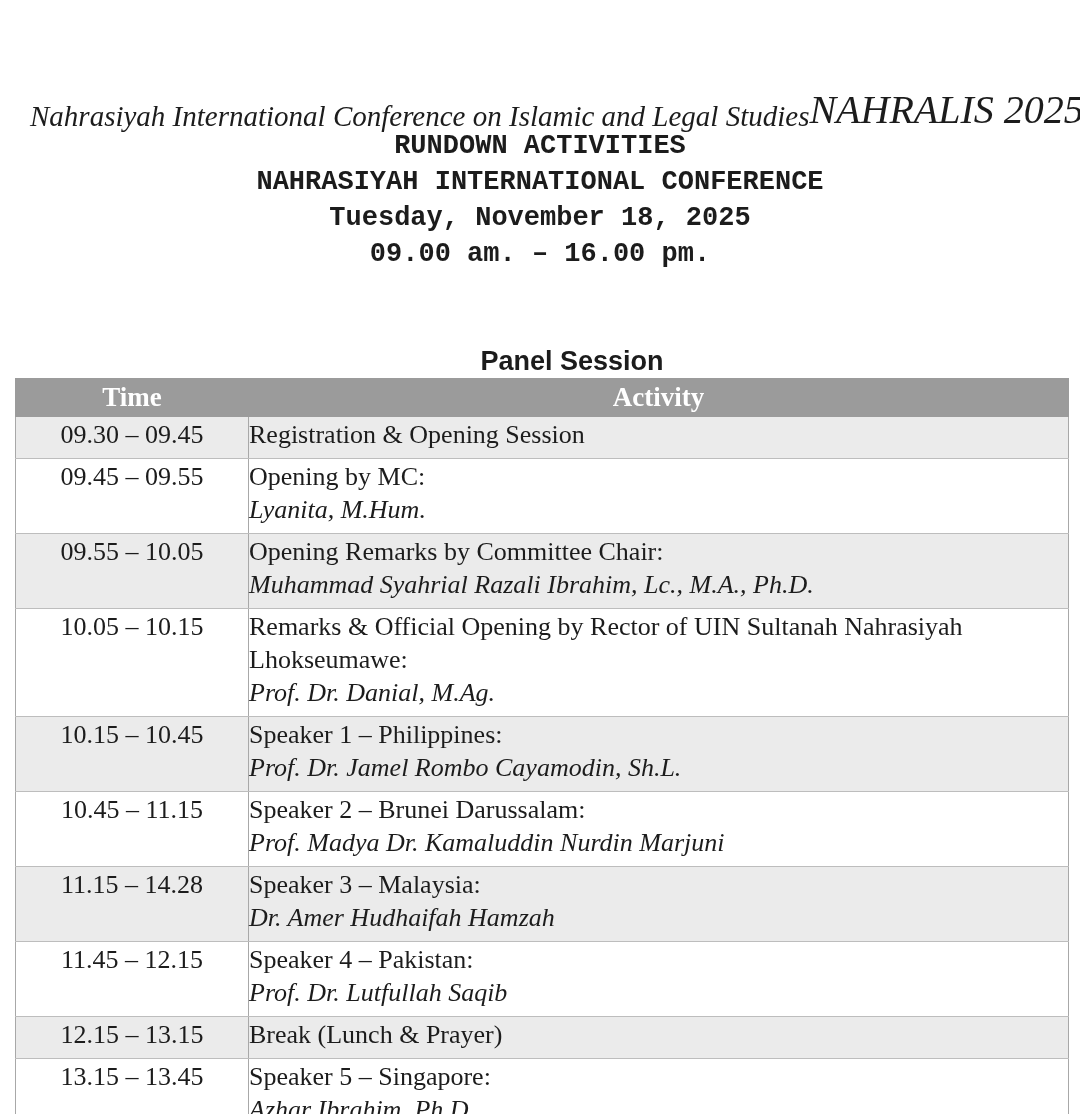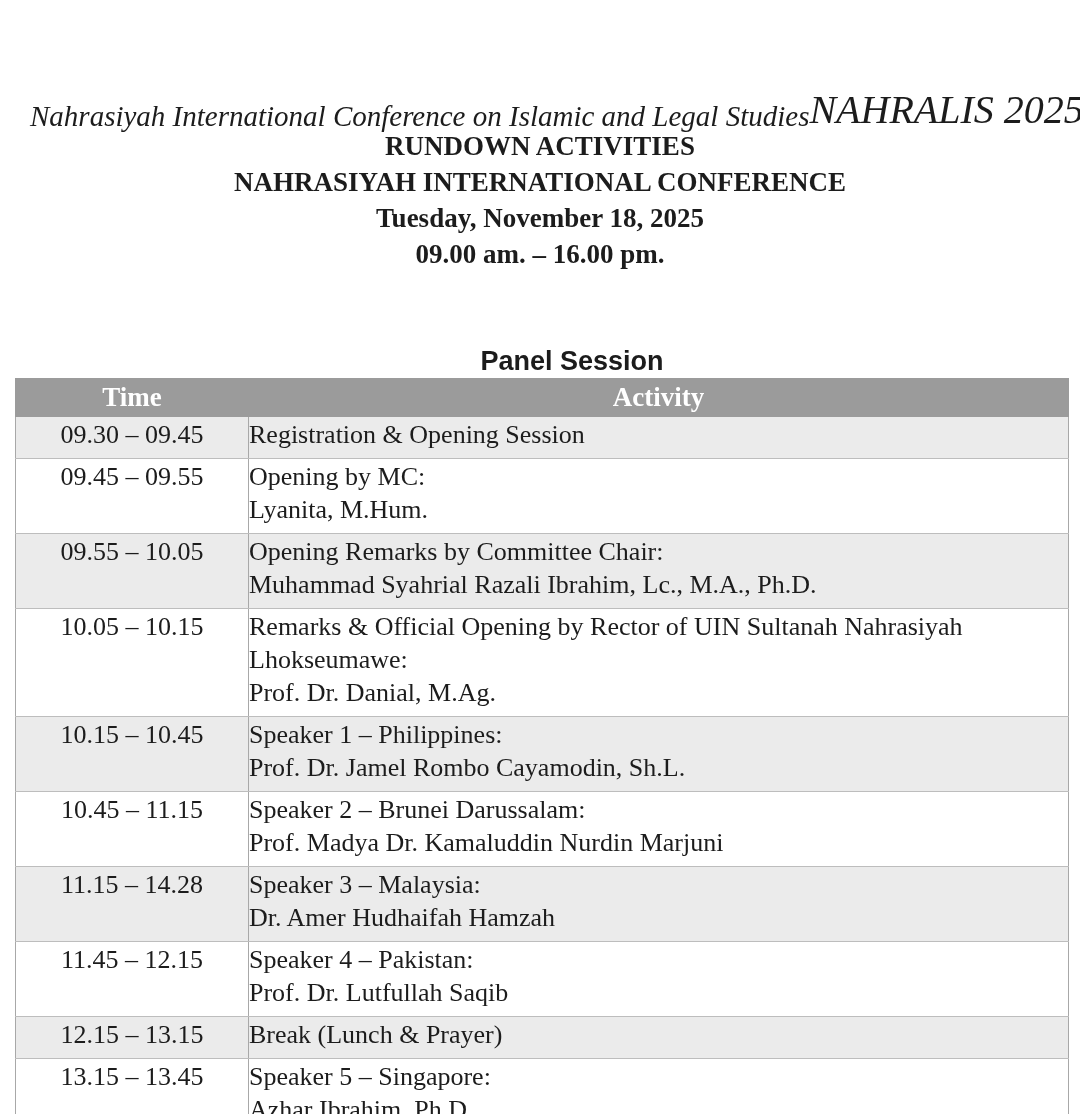--- a/index.html
+++ b/index.html
@@ -30,21 +30,21 @@
   }
   .doc-header .right {
     font-size: 40px;
   }
   .title-block {
     position: absolute;
     top: 128px;
     left: 0;
     width: 100%;
     text-align: center;
-    font-family: Liberation Serif, serif;
+    font-family: Liberation Mono, monospace;
     font-weight: bold;
     font-size: 27px;
     line-height: 36px;
   }
   .panel-heading {
     position: absolute;
     top: 346px;
     left: 0;
     width: 100%;
     text-align: center;
@@ -91,20 +91,21 @@
   }
   td.cell-time {
     text-align: center;
   }
   td.cell-activity {
     text-align: left;
     padding-left: 17px;
     padding-right: 4px;
   }
   td.cell-activity .it {
+    font-style: italic;
   }
 </style>
 </head>
 <body>
 
 <div class="doc">
 
   <div class="doc-header">
     <span class="left">Nahrasiyah International Conference on Islamic and Legal Studies</span>
     <span class="right">NAHRALIS 2025</span>

